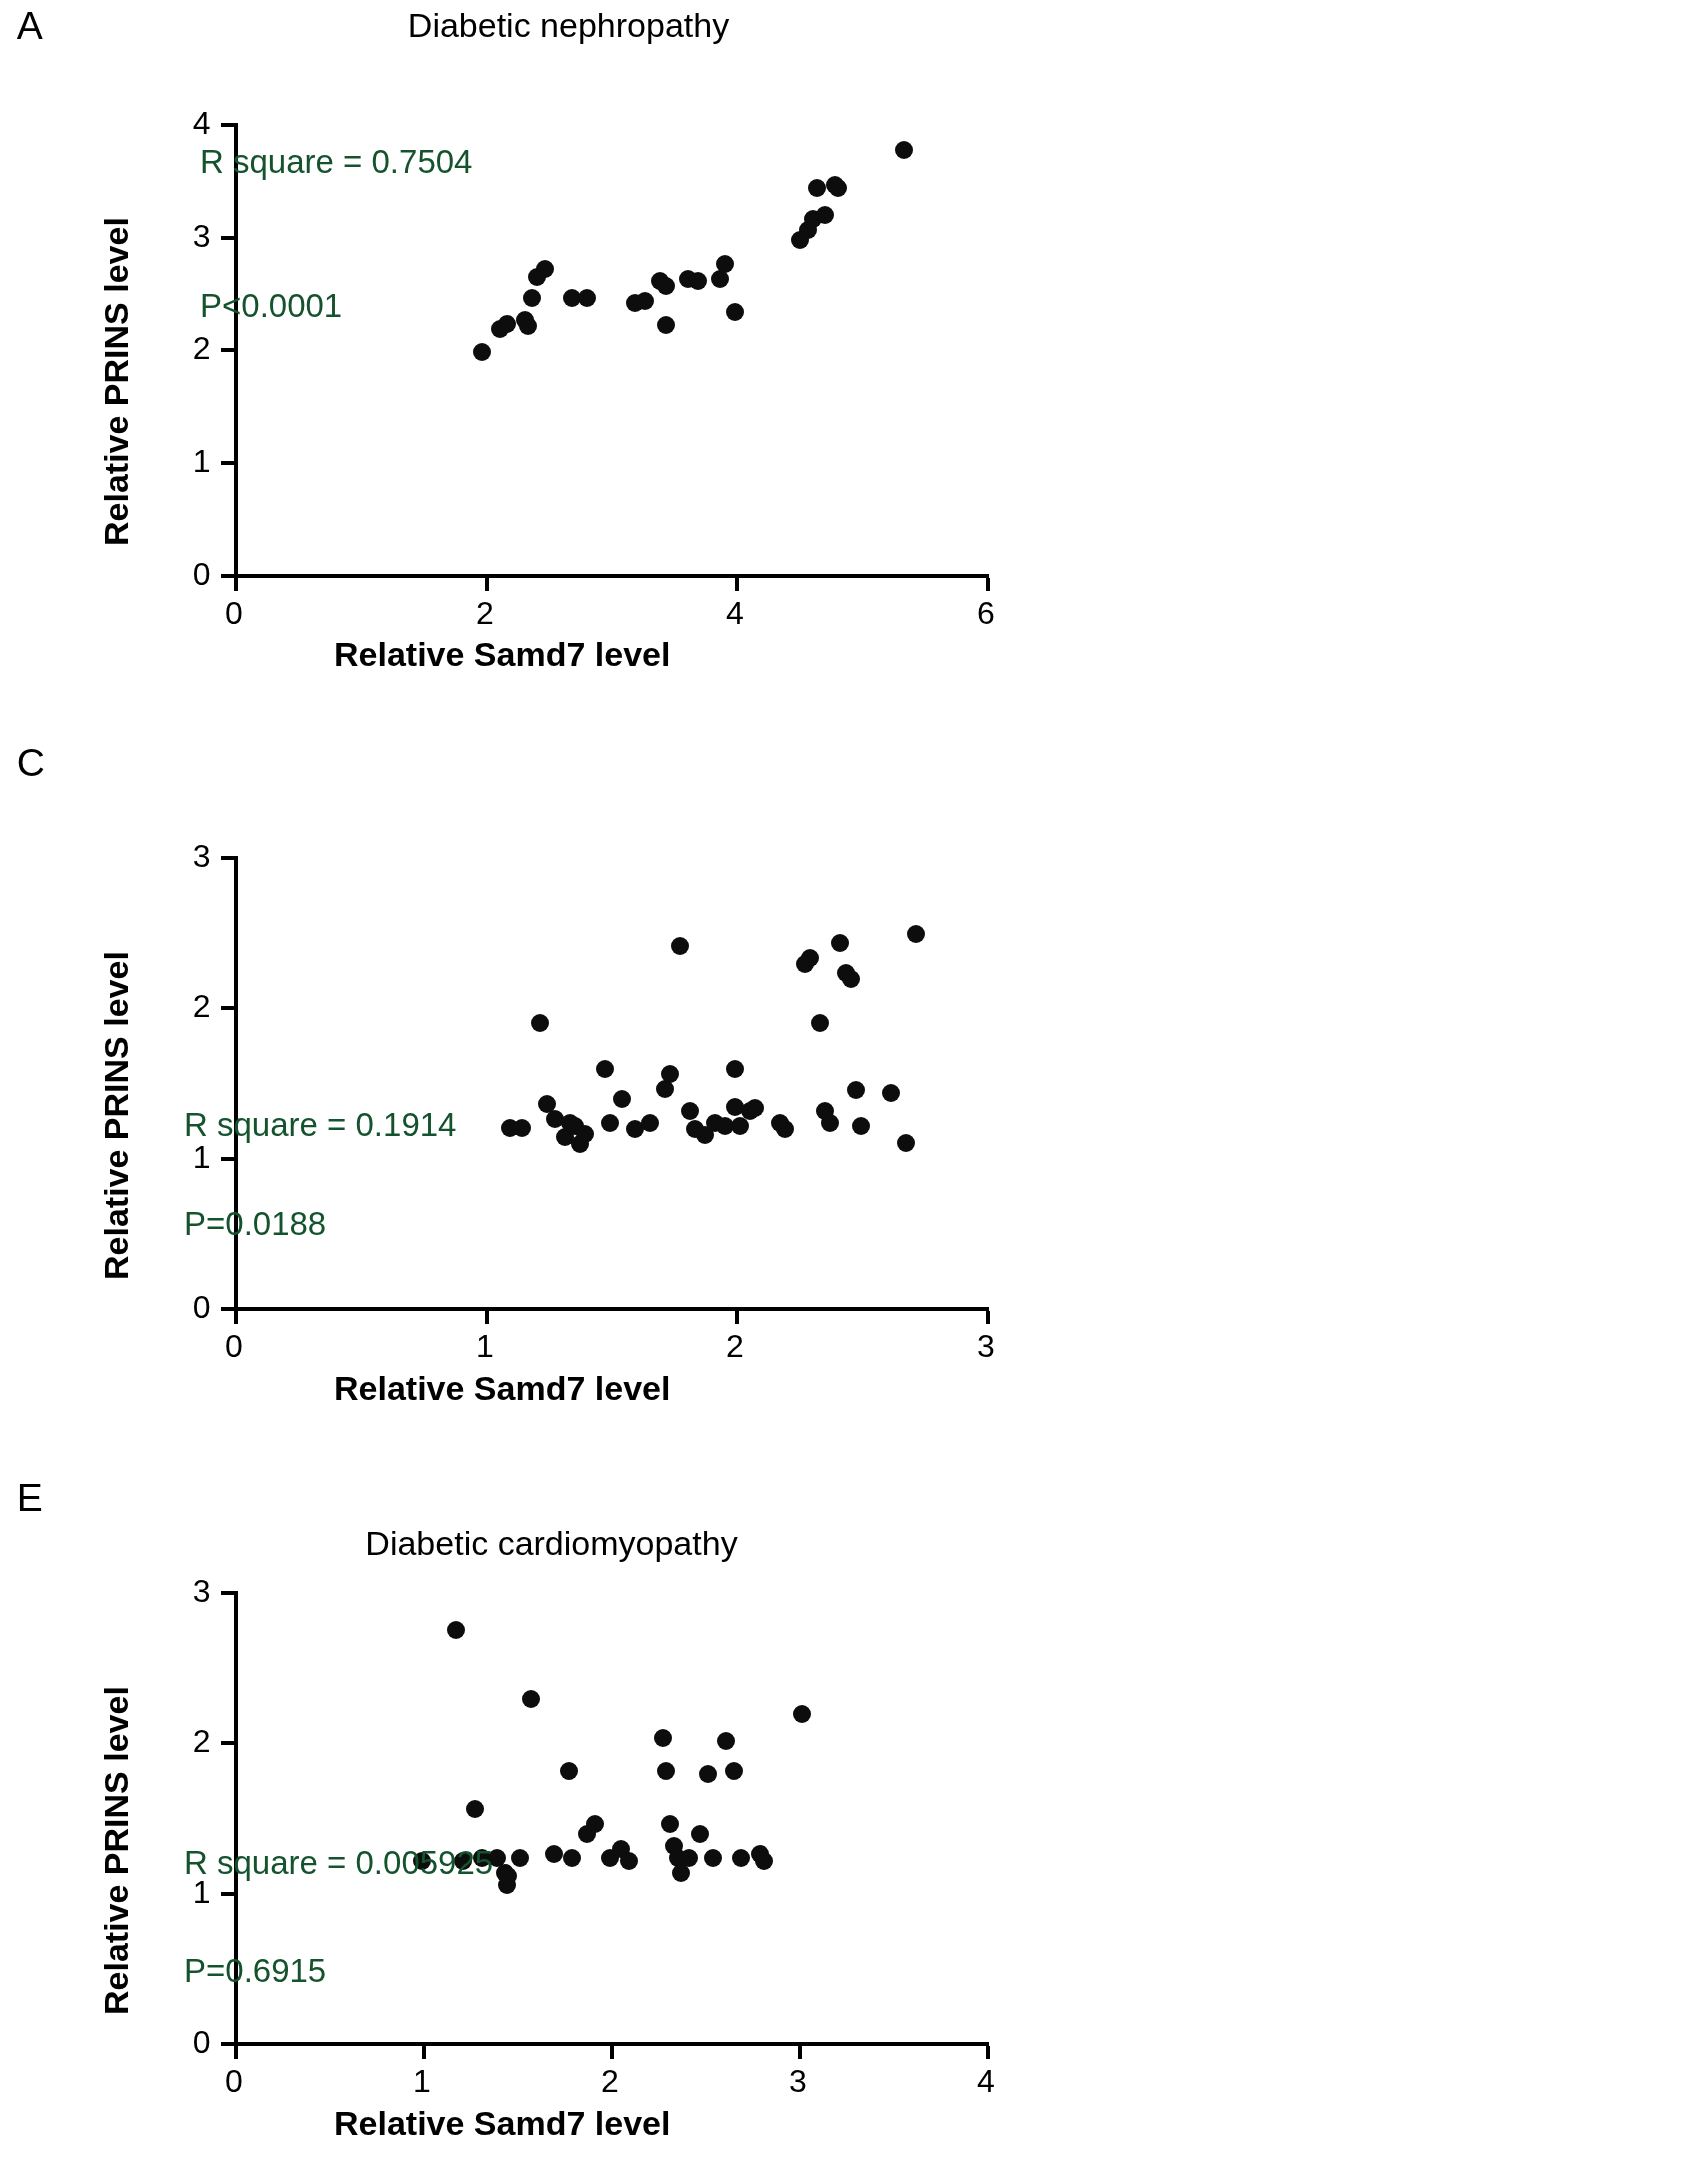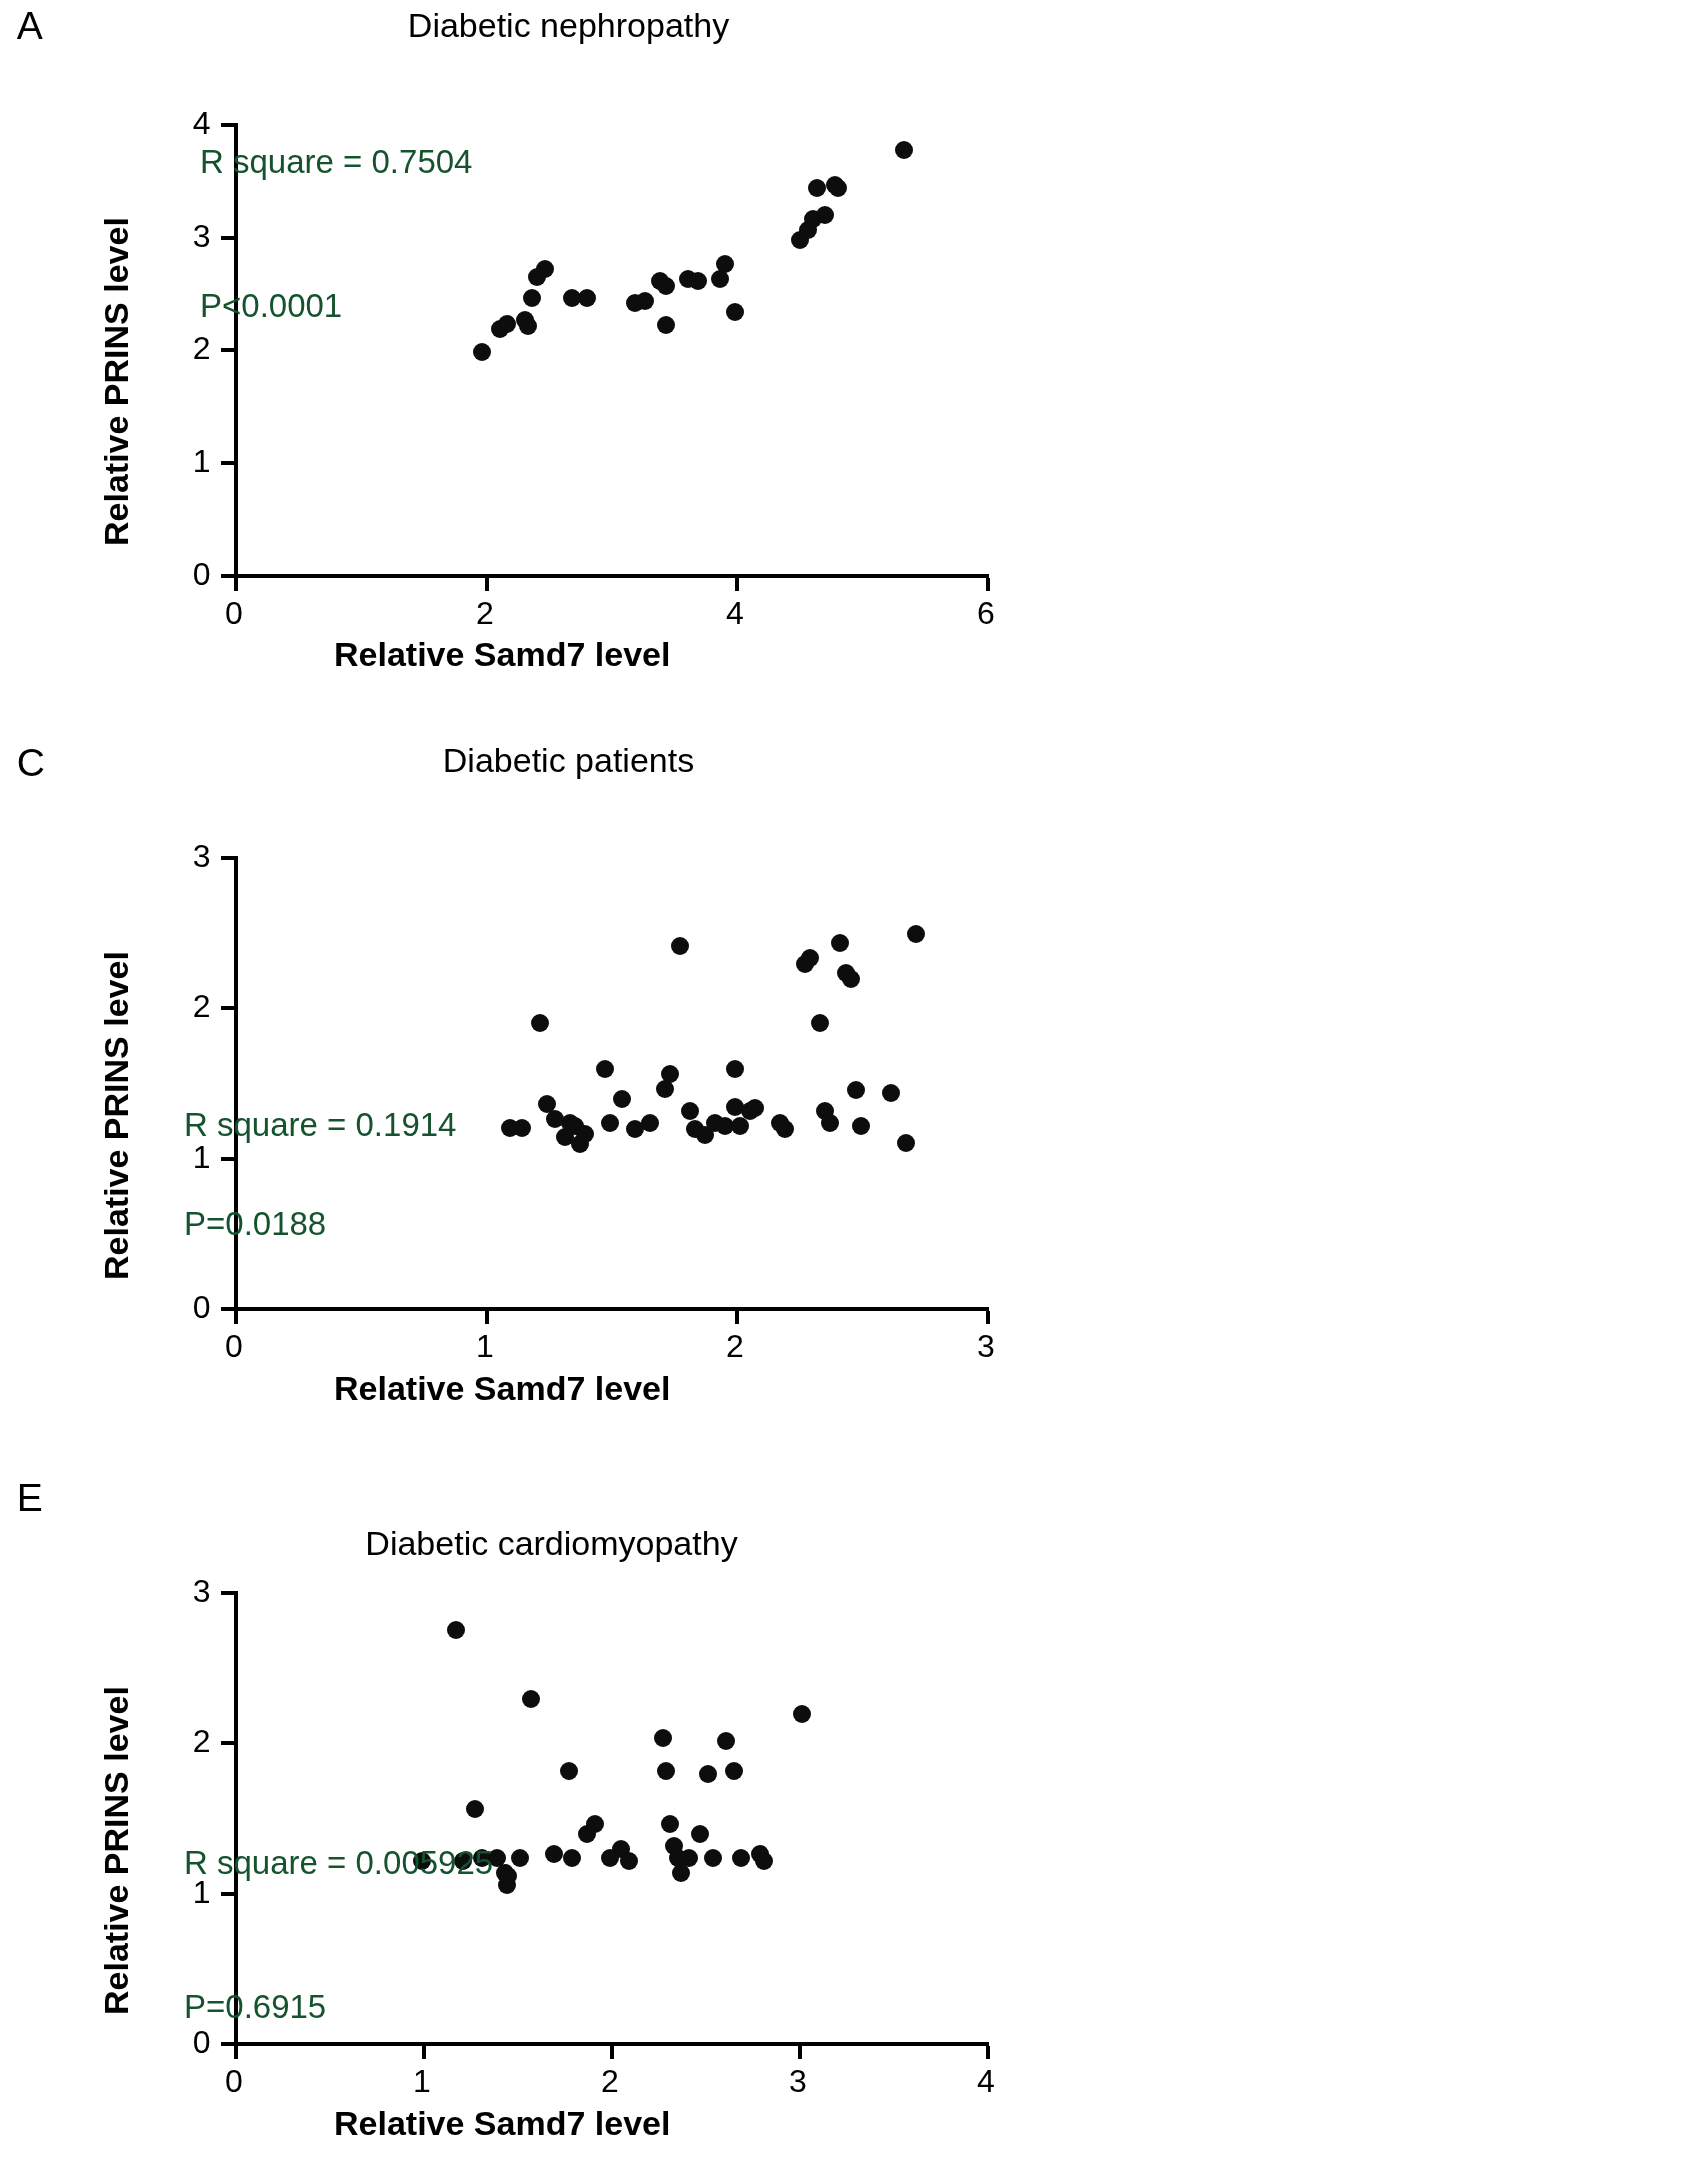--- a/index.html
+++ b/index.html
@@ -145,21 +145,20 @@
         <div class="dot" style="left: 604px; top: 65px;"></div>
         <div class="dot" style="left: 670px; top: 27px;"></div>
       </div>
       <div class="stat" style="left: 200px; top: 143px;">R square = 0.7504</div>
       <div class="stat" style="left: 200px; top: 287px;">P&lt;0.0001</div>
       <div class="ylabel" style="left: 97px; top: 546px;">Relative PRINS level</div>
       <div class="xlabel" style="left: 334px; top: 635px;">Relative Samd7 level</div>
     </div>
     <div class="panel" style="left: 0px; top: 713px; width: 852px; height: 735px;">
       <div class="panel-letter" style="left: 16.7px; top: 30px;">C</div>
-      <div class="panel-title" style="left: 301px; top: 30px; width: 535px;">Diabetic patients</div>
       <div class="plot" style="left: 234px; top: 143px; width: 752px; height: 451px;">
         <div class="axis-line" style="left: 0px; top: 0px; width: 4.2px; height: 452px;"></div>
         <div class="axis-line" style="left: 0px; top: 451px; width: 755px; height: 4.2px;"></div>
         <div class="tick" style="left: 0px; top: 455px; width: 4.2px; height: 13.4px;"></div>
         <div class="ticklabel" style="left: 0px; top: 474px; transform: translateX(-50%);">0</div>
         <div class="tick" style="left: 251px; top: 455px; width: 4.2px; height: 13.4px;"></div>
         <div class="ticklabel" style="left: 251px; top: 474px; transform: translateX(-50%);">1</div>
         <div class="tick" style="left: 501px; top: 455px; width: 4.2px; height: 13.4px;"></div>
         <div class="ticklabel" style="left: 501px; top: 474px; transform: translateX(-50%);">2</div>
         <div class="tick" style="left: 752px; top: 455px; width: 4.2px; height: 13.4px;"></div>
@@ -275,18 +274,18 @@
         <div class="dot" style="left: 474px; top: 183px;"></div>
         <div class="dot" style="left: 479px; top: 267px;"></div>
         <div class="dot" style="left: 492px; top: 150px;"></div>
         <div class="dot" style="left: 500px; top: 180px;"></div>
         <div class="dot" style="left: 507px; top: 267px;"></div>
         <div class="dot" style="left: 526px; top: 263px;"></div>
         <div class="dot" style="left: 530px; top: 270px;"></div>
         <div class="dot" style="left: 568px; top: 123px;"></div>
       </div>
       <div class="stat" style="left: 184px; top: 396px;">R square = 0.005925</div>
-      <div class="stat" style="left: 184px; top: 540px; text-align: center;">P=0.6915</div>
+      <div class="stat" style="left: 184px; top: 504px; text-align: center;">P=0.6915</div>
       <div class="ylabel" style="left: 97px; top: 567px;">Relative PRINS level</div>
       <div class="xlabel" style="left: 334px; top: 656px;">Relative Samd7 level</div>
     </div>
   </div>
 
 
 </body></html>

